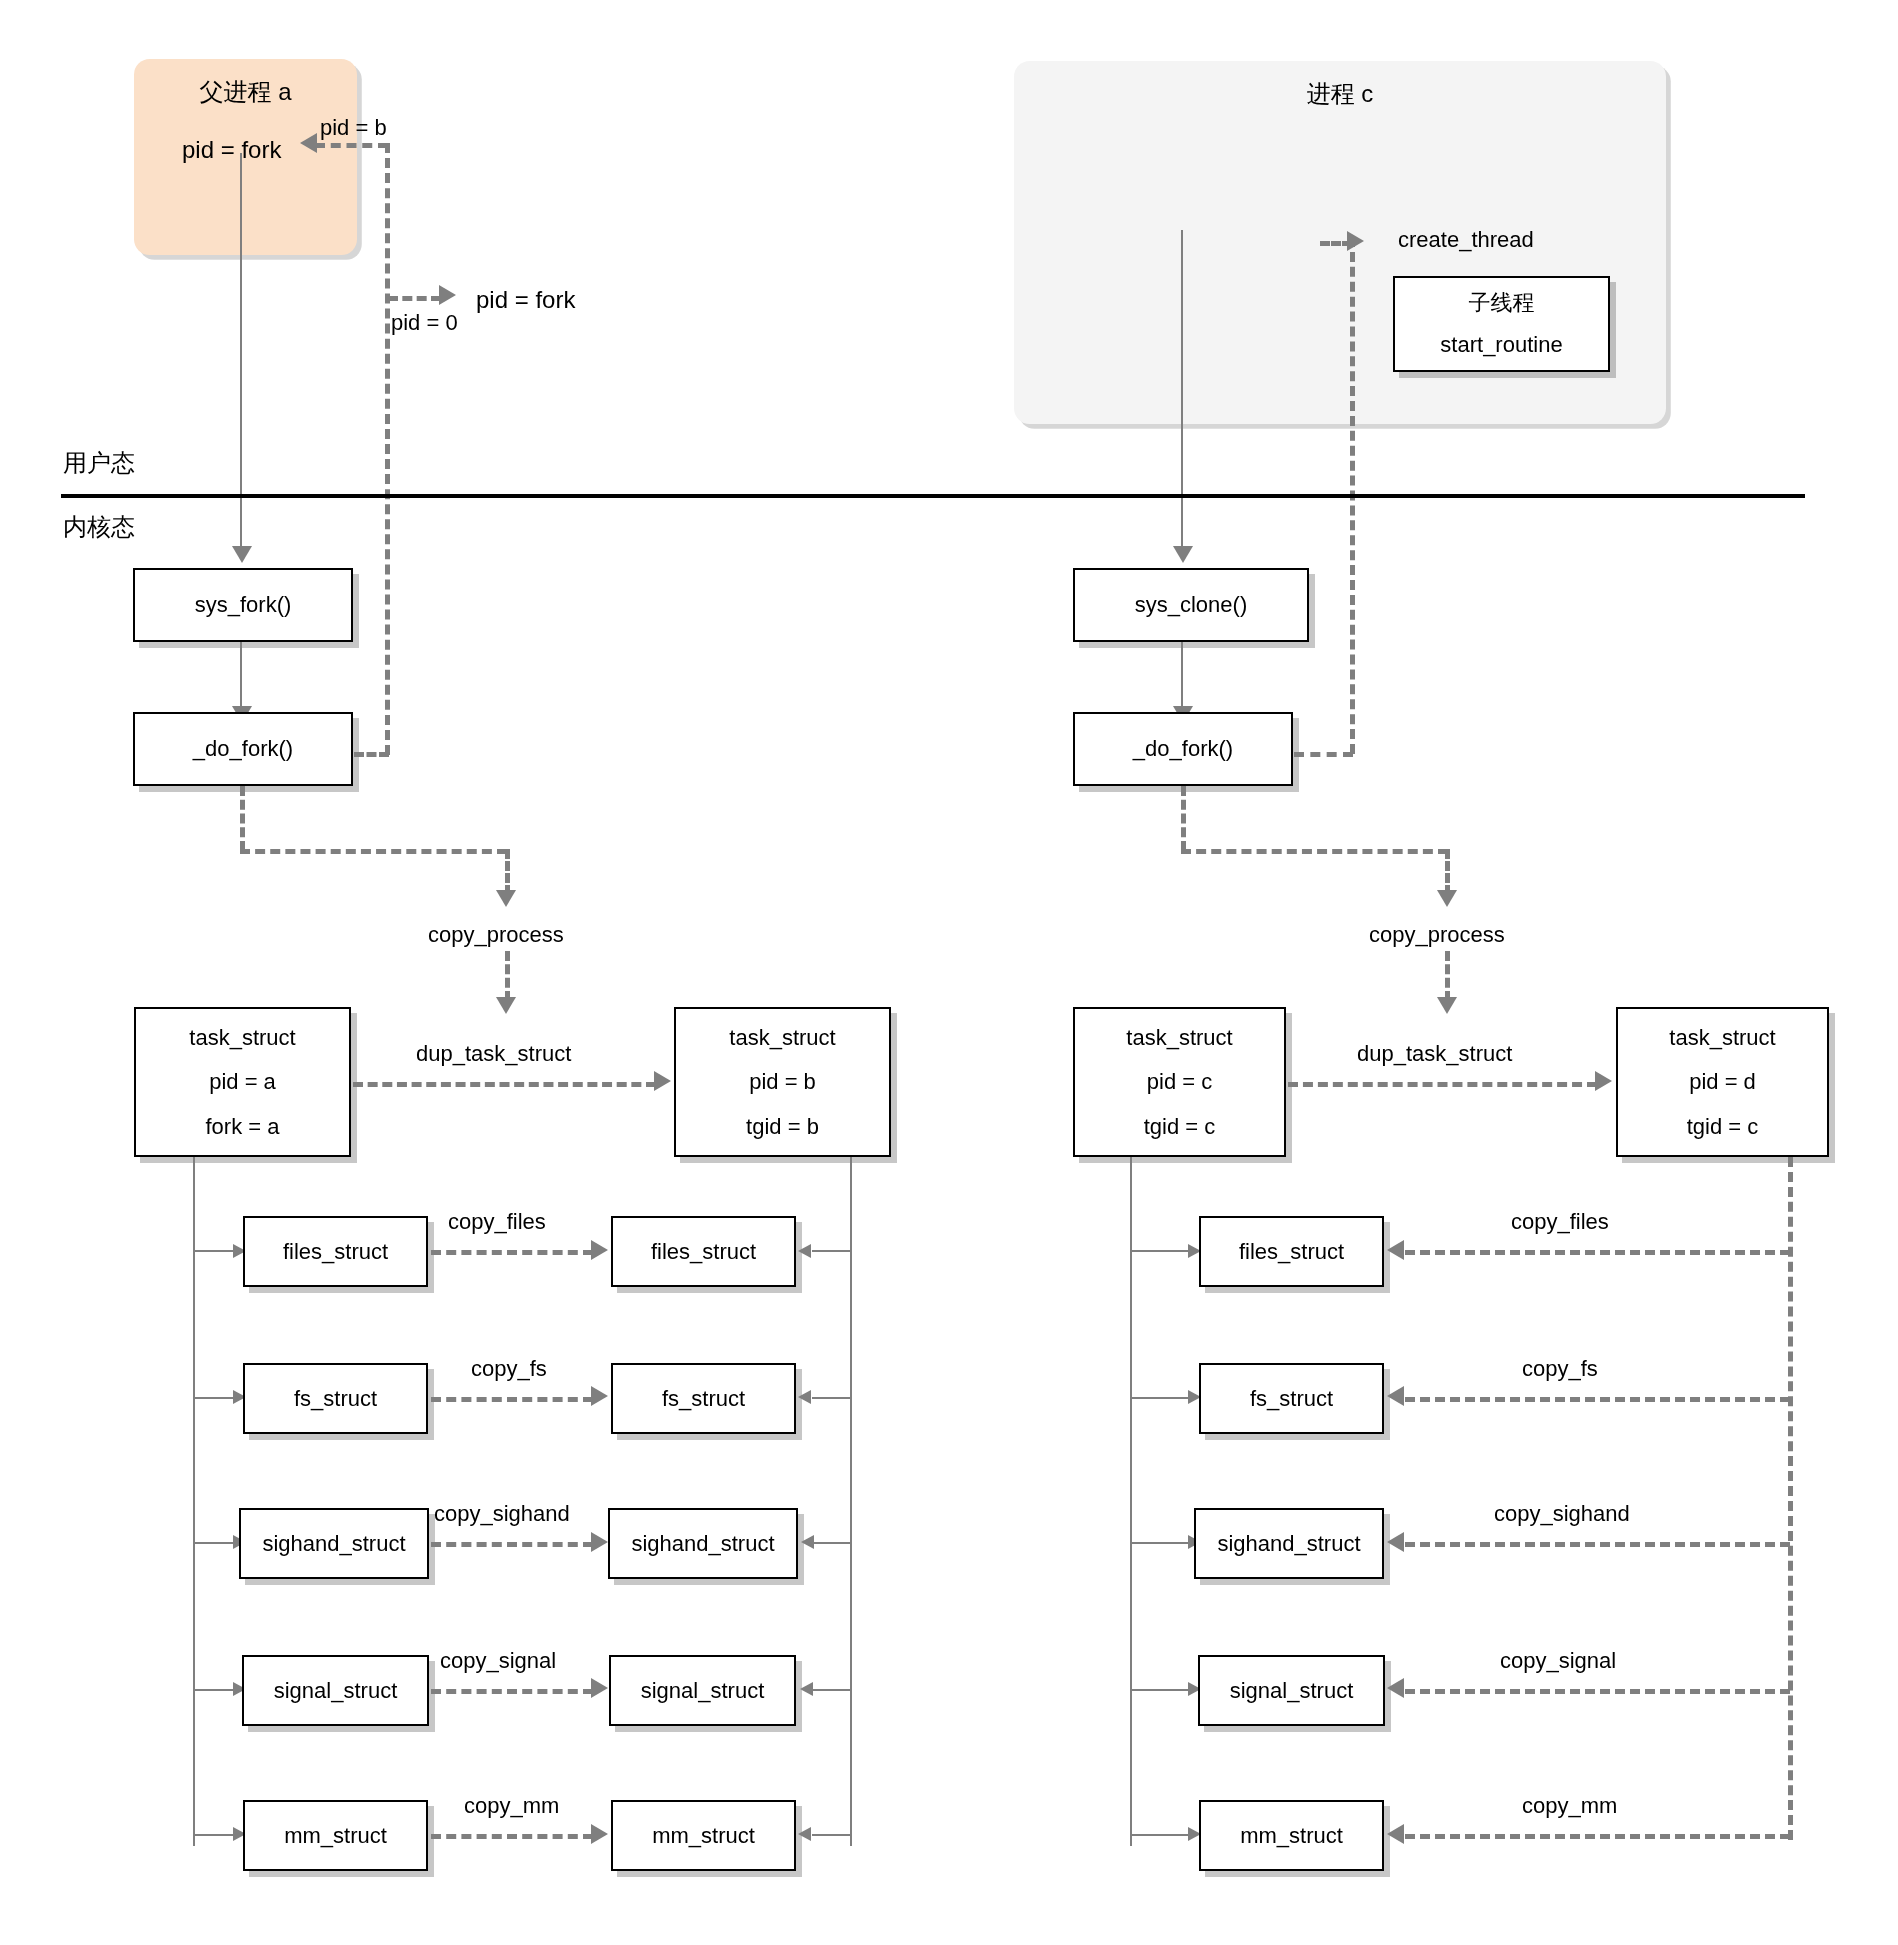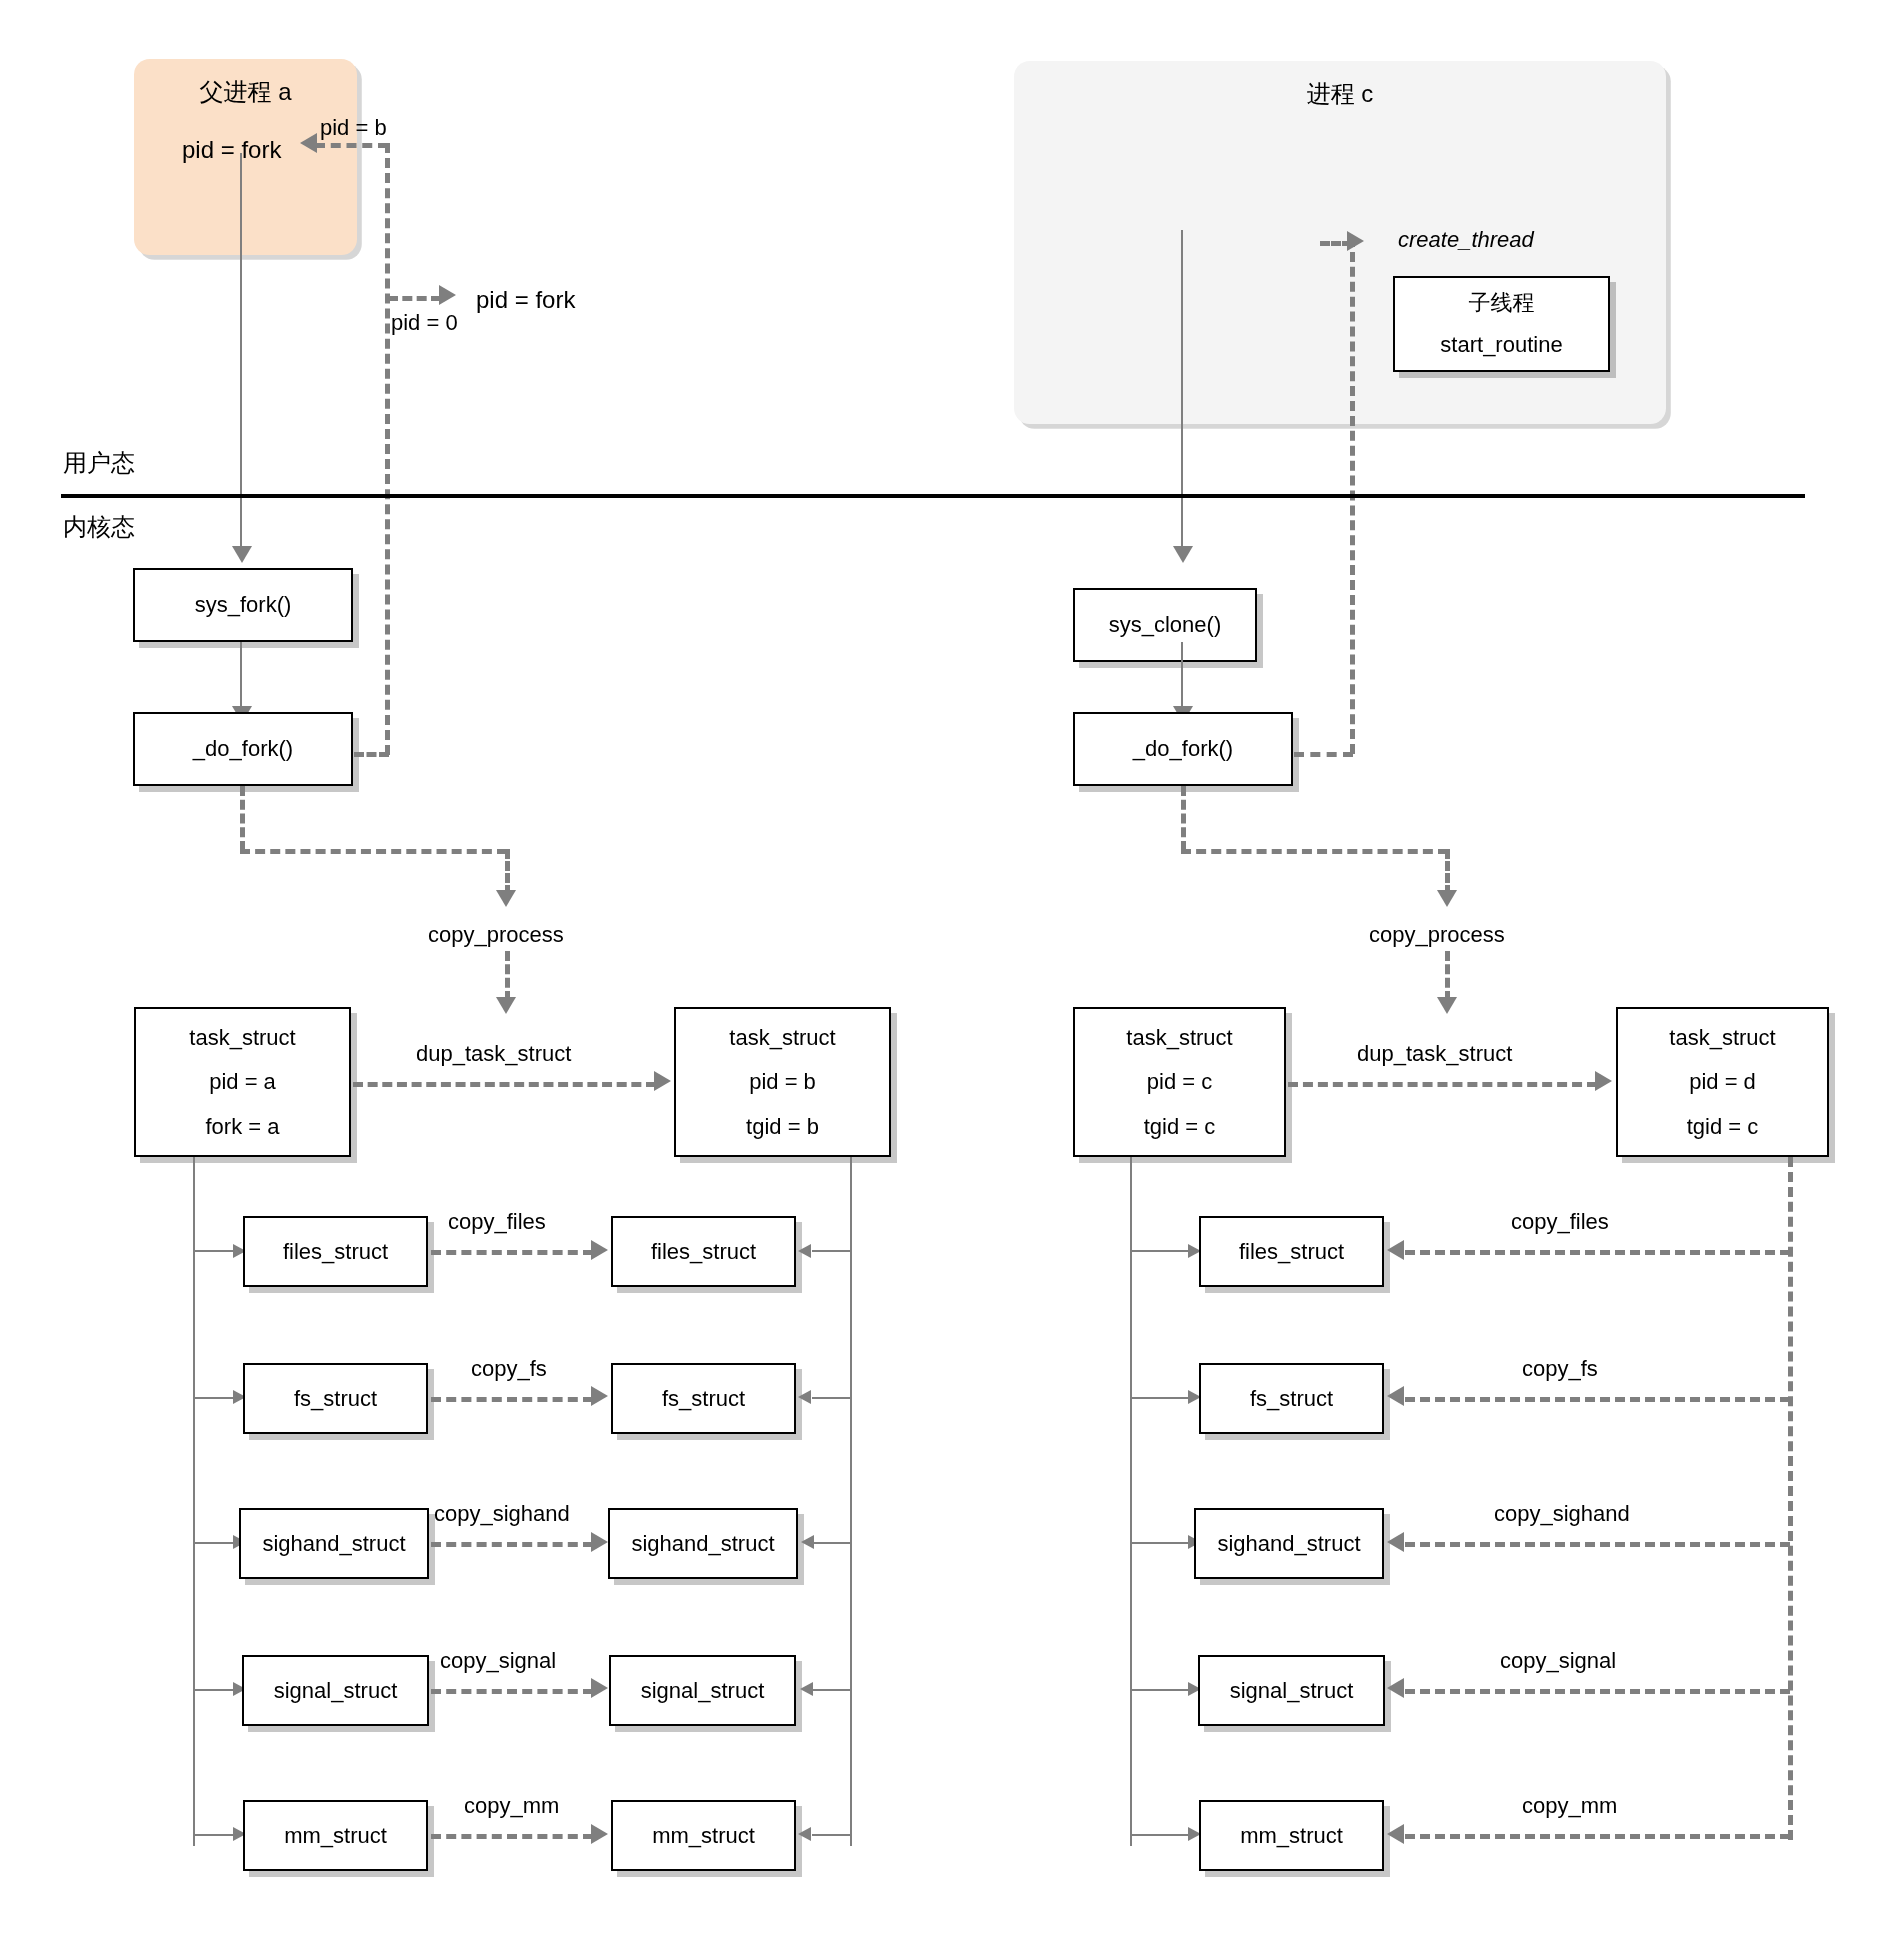--- a/index.html
+++ b/index.html
@@ -241,26 +241,26 @@
 
 
   <div class="node multi" style="left:1393px;top:276px;width:217px;height:96px;">
     <span class="ln">子线程</span>
     <span class="ln">start_routine</span>
   </div>
 
   <div class="dash-v" style="left:1350px;top:237px;height:517px;"></div>
   <div class="dash-h" style="left:1320px;top:241px;width:31.5px;"></div>
   <div class="arr right" style="left:1347px;top:231px;"></div>
-  <div class="lbl" style="left:1398px;top:227px;font-style:italic;">create_thread</div>
+  <div class="lbl" style="left:1398px;top:227px;">create_thread</div>
 
   <div class="vline" style="left:1181px;top:230px;height:320px;"></div>
   <div class="arr down" style="left:1173px;top:546px;"></div>
 
-  <div class="node" style="left:1073px;top:568px;width:184px;height:74px;margin-top:20px;">
+  <div class="node" style="left:1073px;top:568px;width:236px;height:74px;">
     <span class="ln">sys_clone()</span>
   </div>
   <div class="vline" style="left:1181px;top:642px;height:68px;"></div>
   <div class="arr down" style="left:1173px;top:706px;"></div>
 
   <div class="node" style="left:1073px;top:712px;width:220px;height:74px;">
     <span class="ln">_do_fork()</span>
   </div>
   <div class="dash-h" style="left:1294px;top:752px;width:59px;"></div>
 

